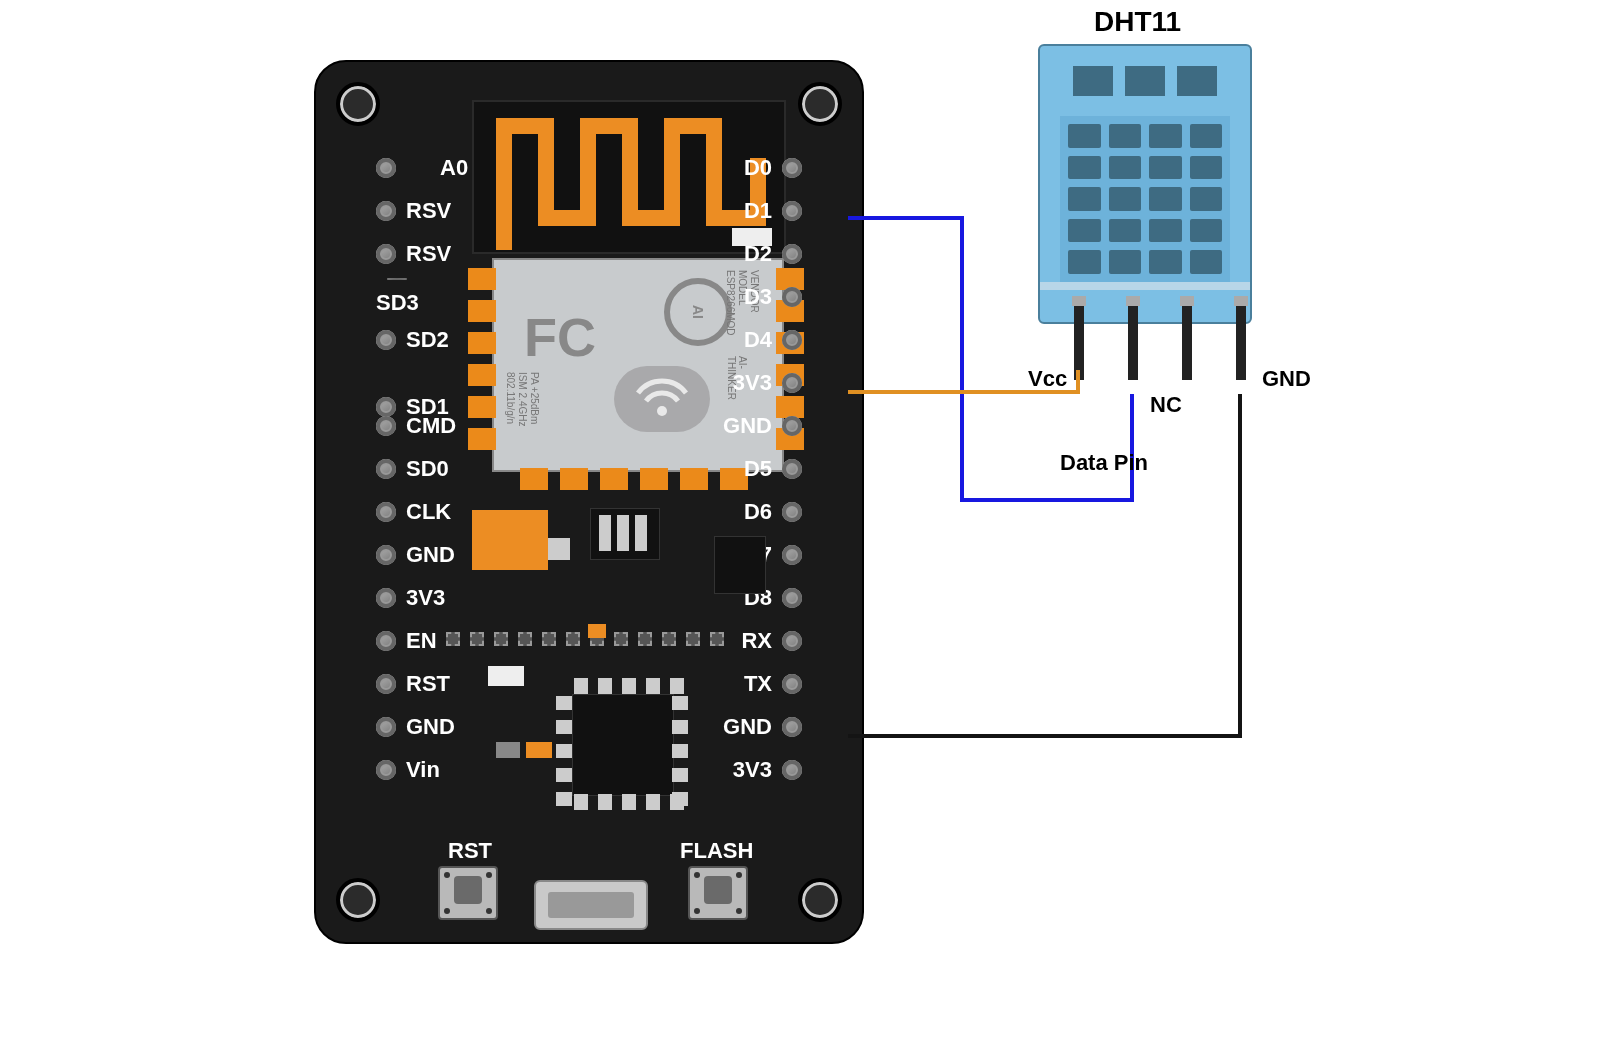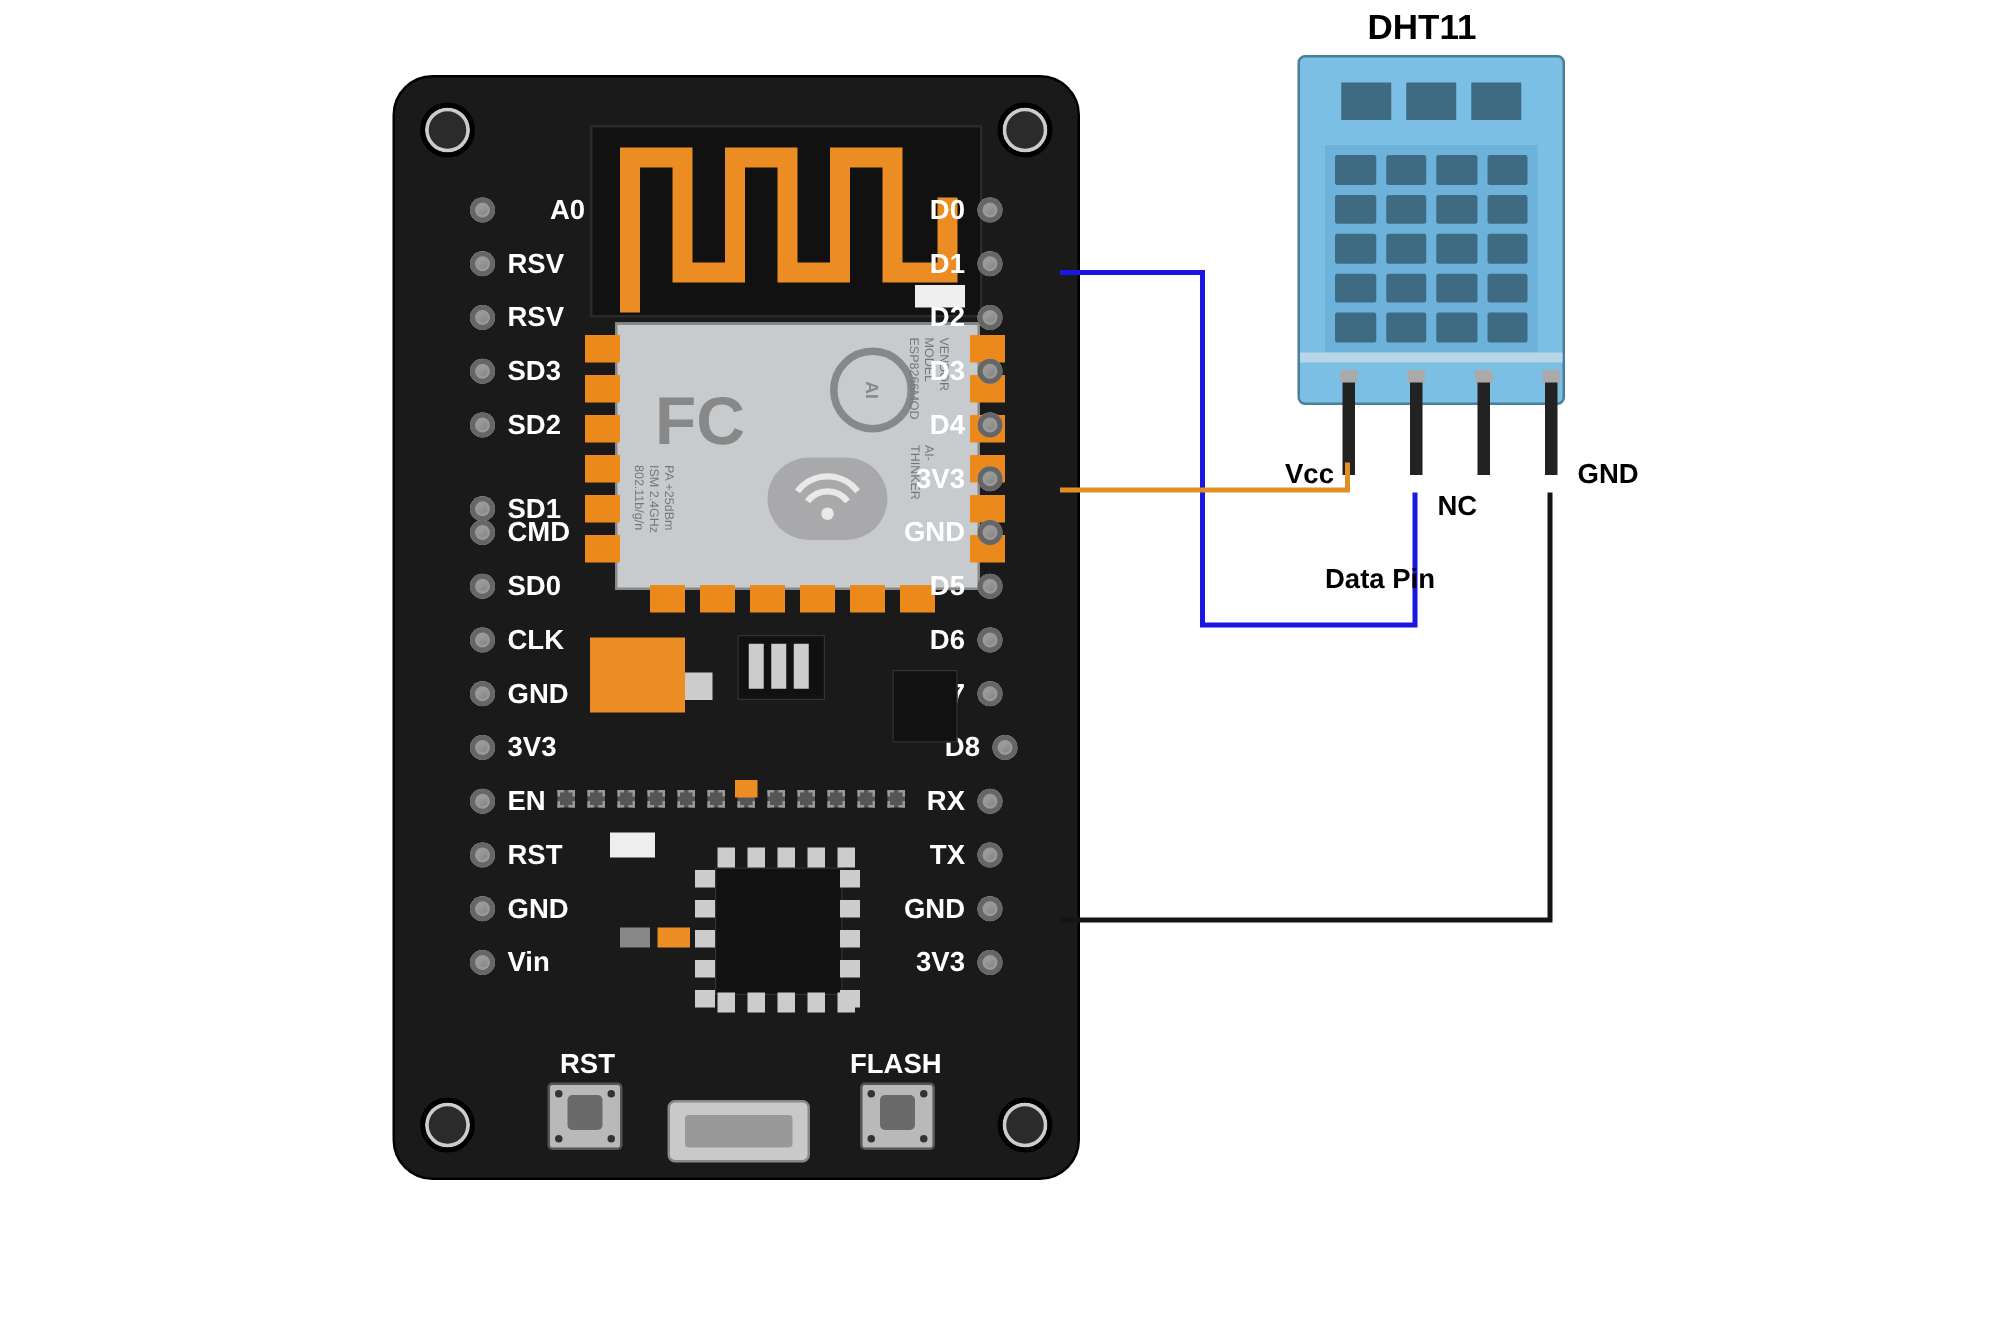--- a/index.html
+++ b/index.html
@@ -346,21 +346,21 @@
           <span class="pin-label">A0</span>
         </div>
         <div class="pin-row" style="left: 60px; top: 130px;">
           <div class="pin-hole"></div>
           <span class="pin-label">RSV</span>
         </div>
         <div class="pin-row" style="left: 60px; top: 173px;">
           <div class="pin-hole"></div>
           <span class="pin-label">RSV</span>
         </div>
-        <div class="pin-row" style="left: 60px; top: 216px;">
+        <div class="pin-row" style="left: 60px; top: 216px; flex-direction: column;">
           <div class="pin-hole"></div>
           <span class="pin-label">SD3</span>
         </div>
         <div class="pin-row" style="left: 60px; top: 259px;">
           <div class="pin-hole"></div>
           <span class="pin-label">SD2</span>
         </div>
         <div class="pin-row" style="left: 60px; top: 302px; margin-top: 24px;">
           <div class="pin-hole"></div>
           <span class="pin-label">SD1</span>
@@ -437,21 +437,21 @@
           <span class="pin-label">D5</span>
         </div>
         <div class="pin-row" style="right: 60px; top: 431px; flex-direction: row-reverse;">
           <div class="pin-hole"></div>
           <span class="pin-label">D6</span>
         </div>
         <div class="pin-row" style="right: 60px; top: 474px; flex-direction: row-reverse;">
           <div class="pin-hole"></div>
           <span class="pin-label">D7</span>
         </div>
-        <div class="pin-row" style="right: 48px; top: 517px; flex-direction: row-reverse;">
+        <div class="pin-row" style="right: 60px; top: 517px; flex-direction: row-reverse;">
           <div class="pin-hole"></div>
           <span class="pin-label">D8</span>
         </div>
         <div class="pin-row" style="right: 60px; top: 560px; flex-direction: row-reverse;">
           <div class="pin-hole"></div>
           <span class="pin-label">RX</span>
         </div>
         <div class="pin-row" style="right: 60px; top: 603px; flex-direction: row-reverse;">
           <div class="pin-hole"></div>
           <span class="pin-label">TX</span>

